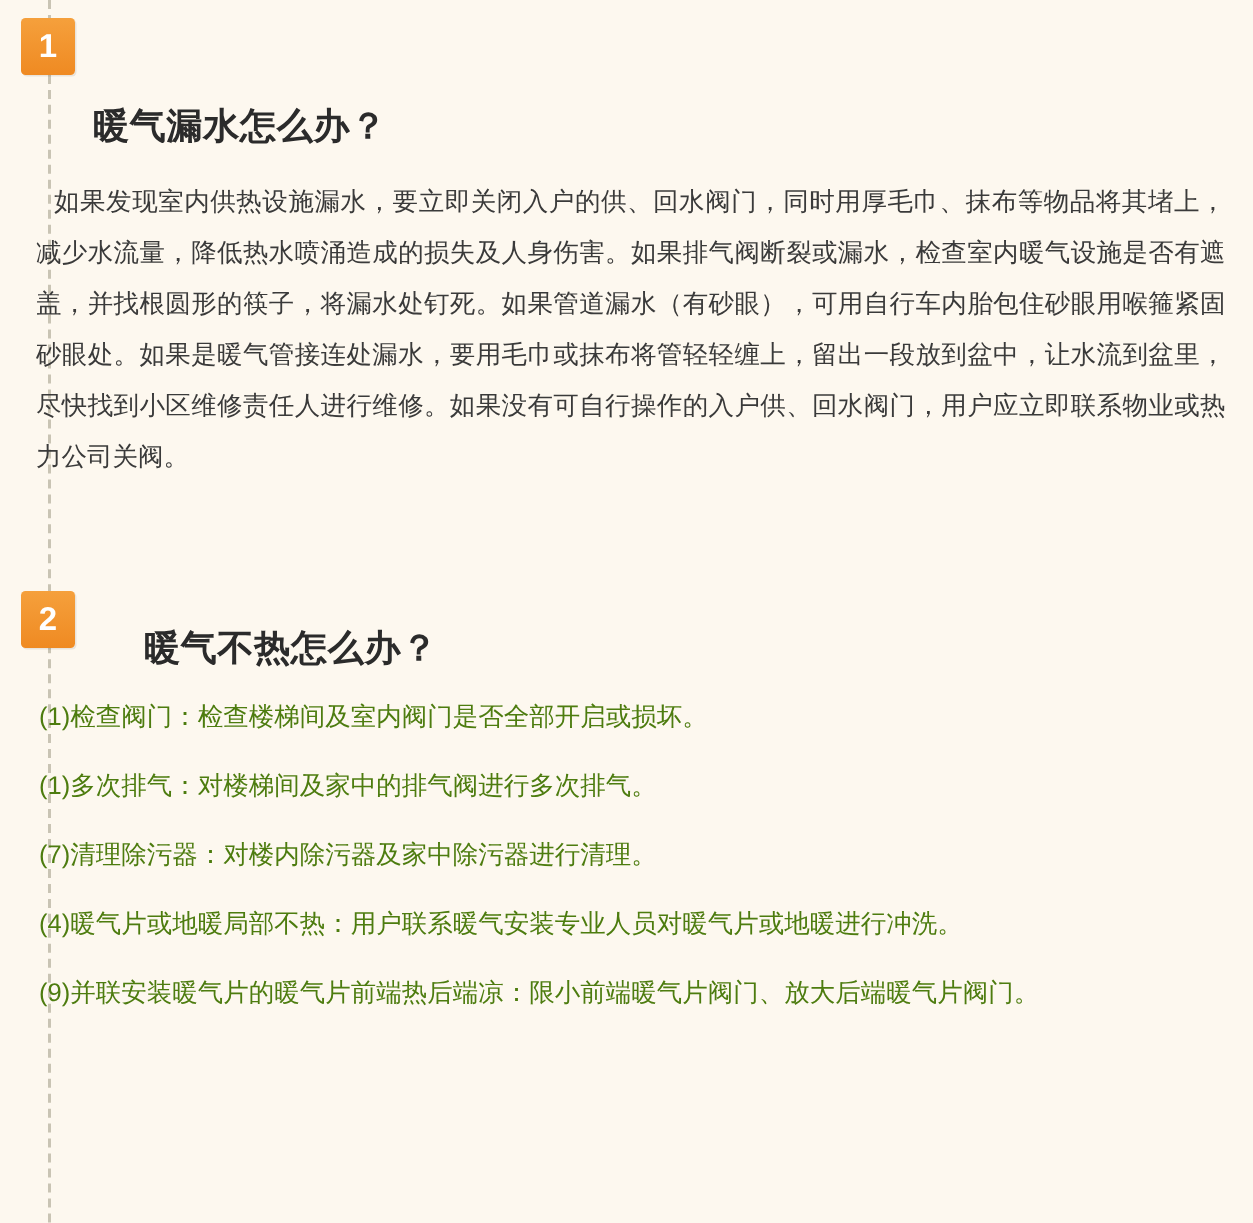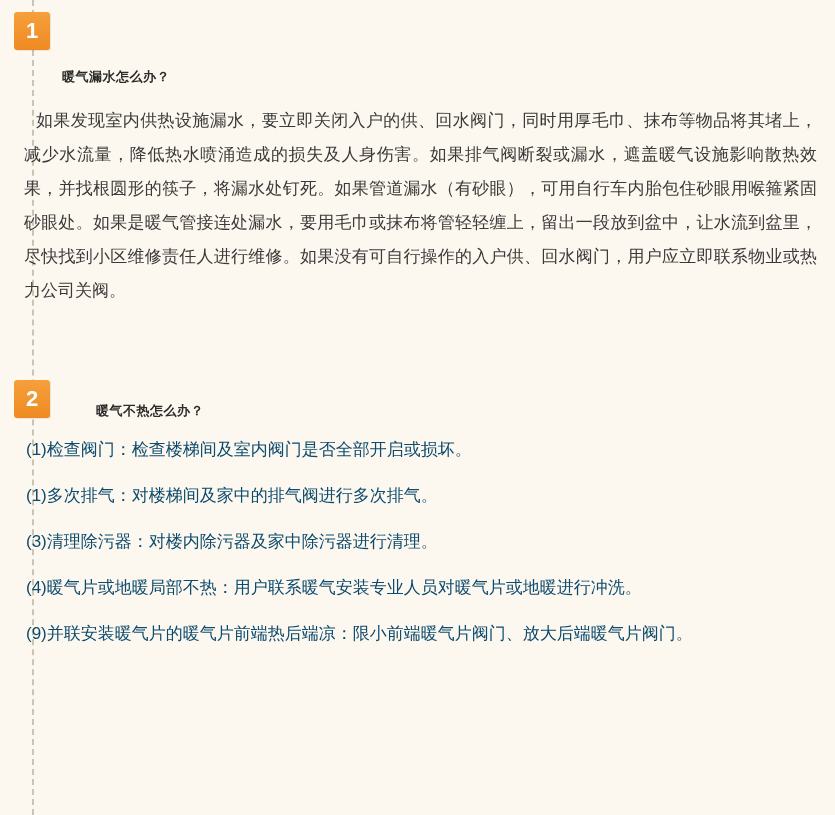--- a/index.html
+++ b/index.html
@@ -48,21 +48,21 @@
     line-height: 38px;
     text-align: center;
     border-radius: 3px;
     box-shadow: 1px 1px 0 rgba(0,0,0,0.08);
   }
   .badge-1 { top: 12px; }
   .badge-2 { top: 22px; }
 
   .heading {
     margin: 0;
-    font-size: 13px;
+    font-size: 24px;
     font-weight: bold;
     color: #2b2b2b;
     letter-spacing: 0.5px;
   }
   .heading-1 {
     padding-left: 62px;
     padding-top: 56px;
   }
   .heading-2 {
     padding-left: 96px;
@@ -83,48 +83,48 @@
     padding-top: 18px;
   }
   .list {
     padding-left: 26px;
     padding-right: 22px;
     padding-top: 14px;
   }
   .list-item {
     font-size: 17px;
     line-height: 32px;
-    color: #0c4a6e;
+    color: #4d7c0f;
     margin-bottom: 14px;
     text-align: justify;
   }
   .spacer-1 { height: 50px; }
 </style>
 </head>
 <body>
 
 <div class="page">
 
   <div class="rail"></div>
 
   <div class="section sec1">
     <div class="badge badge-1">1</div>
     <h2 class="heading heading-1">暖气漏水怎么办？</h2>
     <div class="sec1-body">
-      <p class="para para-indent">如果发现室内供热设施漏水，要立即关闭入户的供、回水阀门，同时用厚毛巾、抹布等物品将其堵上，减少水流量，降低热水喷涌造成的损失及人身伤害。如果排气阀断裂或漏水，遮盖暖气设施影响散热效果，并找根圆形的筷子，将漏水处钉死。如果管道漏水（有砂眼），可用自行车内胎包住砂眼用喉箍紧固砂眼处。如果是暖气管接连处漏水，要用毛巾或抹布将管轻轻缠上，留出一段放到盆中，让水流到盆里，尽快找到小区维修责任人进行维修。如果没有可自行操作的入户供、回水阀门，用户应立即联系物业或热力公司关阀。</p>
+      <p class="para para-indent">如果发现室内供热设施漏水，要立即关闭入户的供、回水阀门，同时用厚毛巾、抹布等物品将其堵上，减少水流量，降低热水喷涌造成的损失及人身伤害。如果排气阀断裂或漏水，检查室内暖气设施是否有遮盖，并找根圆形的筷子，将漏水处钉死。如果管道漏水（有砂眼），可用自行车内胎包住砂眼用喉箍紧固砂眼处。如果是暖气管接连处漏水，要用毛巾或抹布将管轻轻缠上，留出一段放到盆中，让水流到盆里，尽快找到小区维修责任人进行维修。如果没有可自行操作的入户供、回水阀门，用户应立即联系物业或热力公司关阀。</p>
     </div>
   </div>
 
   <div class="spacer-1"></div>
 
   <div class="section sec2">
     <div class="badge badge-2">2</div>
     <h2 class="heading heading-2">暖气不热怎么办？</h2>
     <div class="list">
       <div class="list-item">(1)检查阀门：检查楼梯间及室内阀门是否全部开启或损坏。</div>
       <div class="list-item">(1)多次排气：对楼梯间及家中的排气阀进行多次排气。</div>
-      <div class="list-item">(3)清理除污器：对楼内除污器及家中除污器进行清理。</div>
+      <div class="list-item">(7)清理除污器：对楼内除污器及家中除污器进行清理。</div>
       <div class="list-item">(4)暖气片或地暖局部不热：用户联系暖气安装专业人员对暖气片或地暖进行冲洗。</div>
       <div class="list-item">(9)并联安装暖气片的暖气片前端热后端凉：限小前端暖气片阀门、放大后端暖气片阀门。</div>
     </div>
   </div>
 
 </div>
 
 </body></html>

